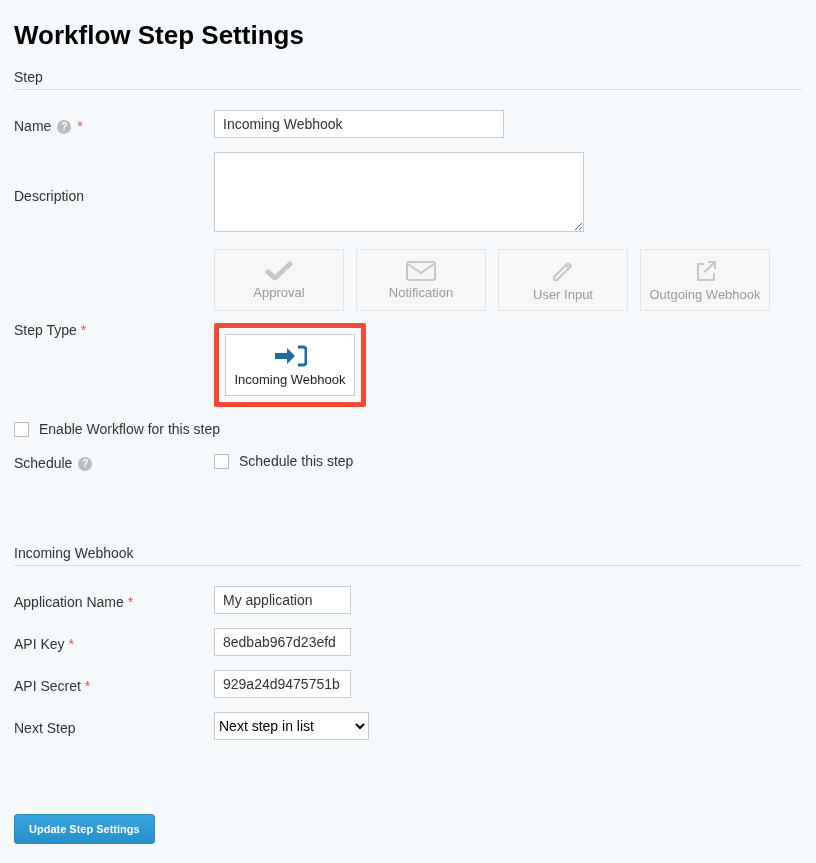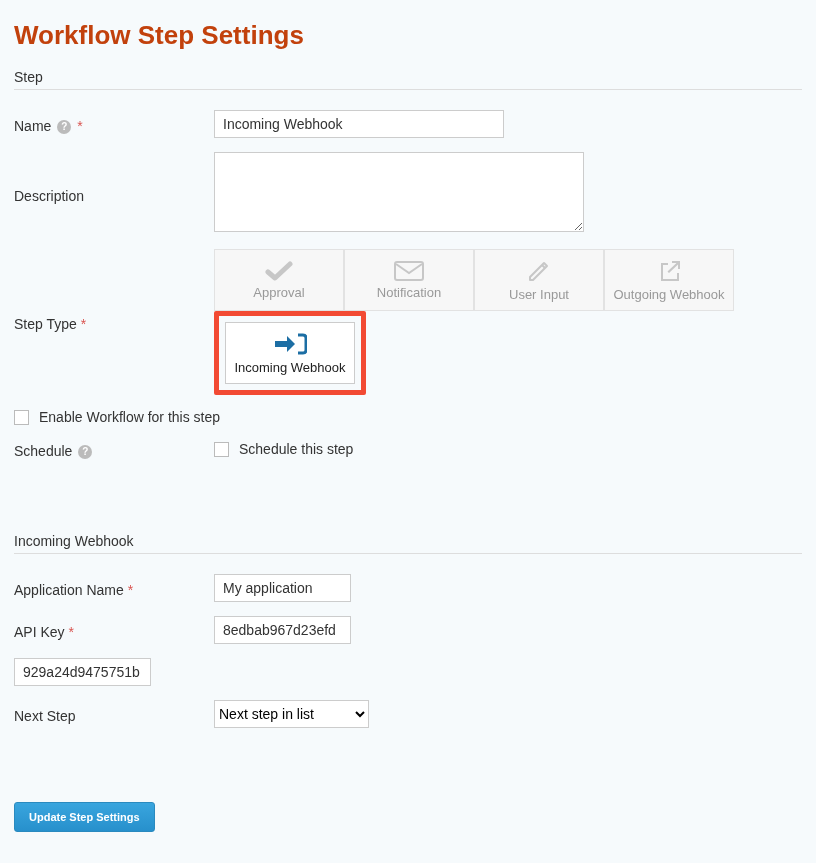--- a/index.html
+++ b/index.html
@@ -9,21 +9,21 @@
     font-family: -apple-system, "Helvetica Neue", Arial, sans-serif;
     font-size: 14px;
     color: #333;
     background: #f6fafc;
     width: 816px;
   }
   h1 {
     font-size: 26px;
     font-weight: 700;
     margin: 6px 0 18px 0;
-    color: #c2410c;
+    color: #000000;
   }
   .section-header {
     font-weight: 400;
     padding-bottom: 4px;
     border-bottom: 1px solid #ddd;
     margin-bottom: 20px;
   }
   .row {
     display: flex;
     align-items: center;
@@ -70,20 +70,21 @@
   select {
     border: 1px solid #ccc;
     background: #fff;
     padding: 4px 0;
     font-size: 14px;
     width: 155px;
   }
   .type-grid {
     display: flex;
     flex-wrap: wrap;
+    gap: 12px;
   }
   .type-tile {
     width: 130px;
     height: 62px;
     border: 1px solid #e2e2e2;
     background: #f7f7f7;
     color: #999;
     display: flex;
     flex-direction: column;
     align-items: center;
@@ -257,20 +258,24 @@
     <span>API Key</span>
     <span class="req">*</span>
   </div>
   <div class="field-col">
     <input type="text" class="small" value="8edbab967d23efd" style="">
   </div>
 </div>
 
 
 <div class="row">
+  <div class="label-col">
+    <span>API Secret</span>
+    <span class="req">*</span>
+  </div>
   <div class="field-col">
     <input type="text" class="small" value="929a24d9475751b" style="">
   </div>
 </div>
 
 
 <div class="row">
   <div class="label-col">
     <span>Next Step</span>
   </div>

